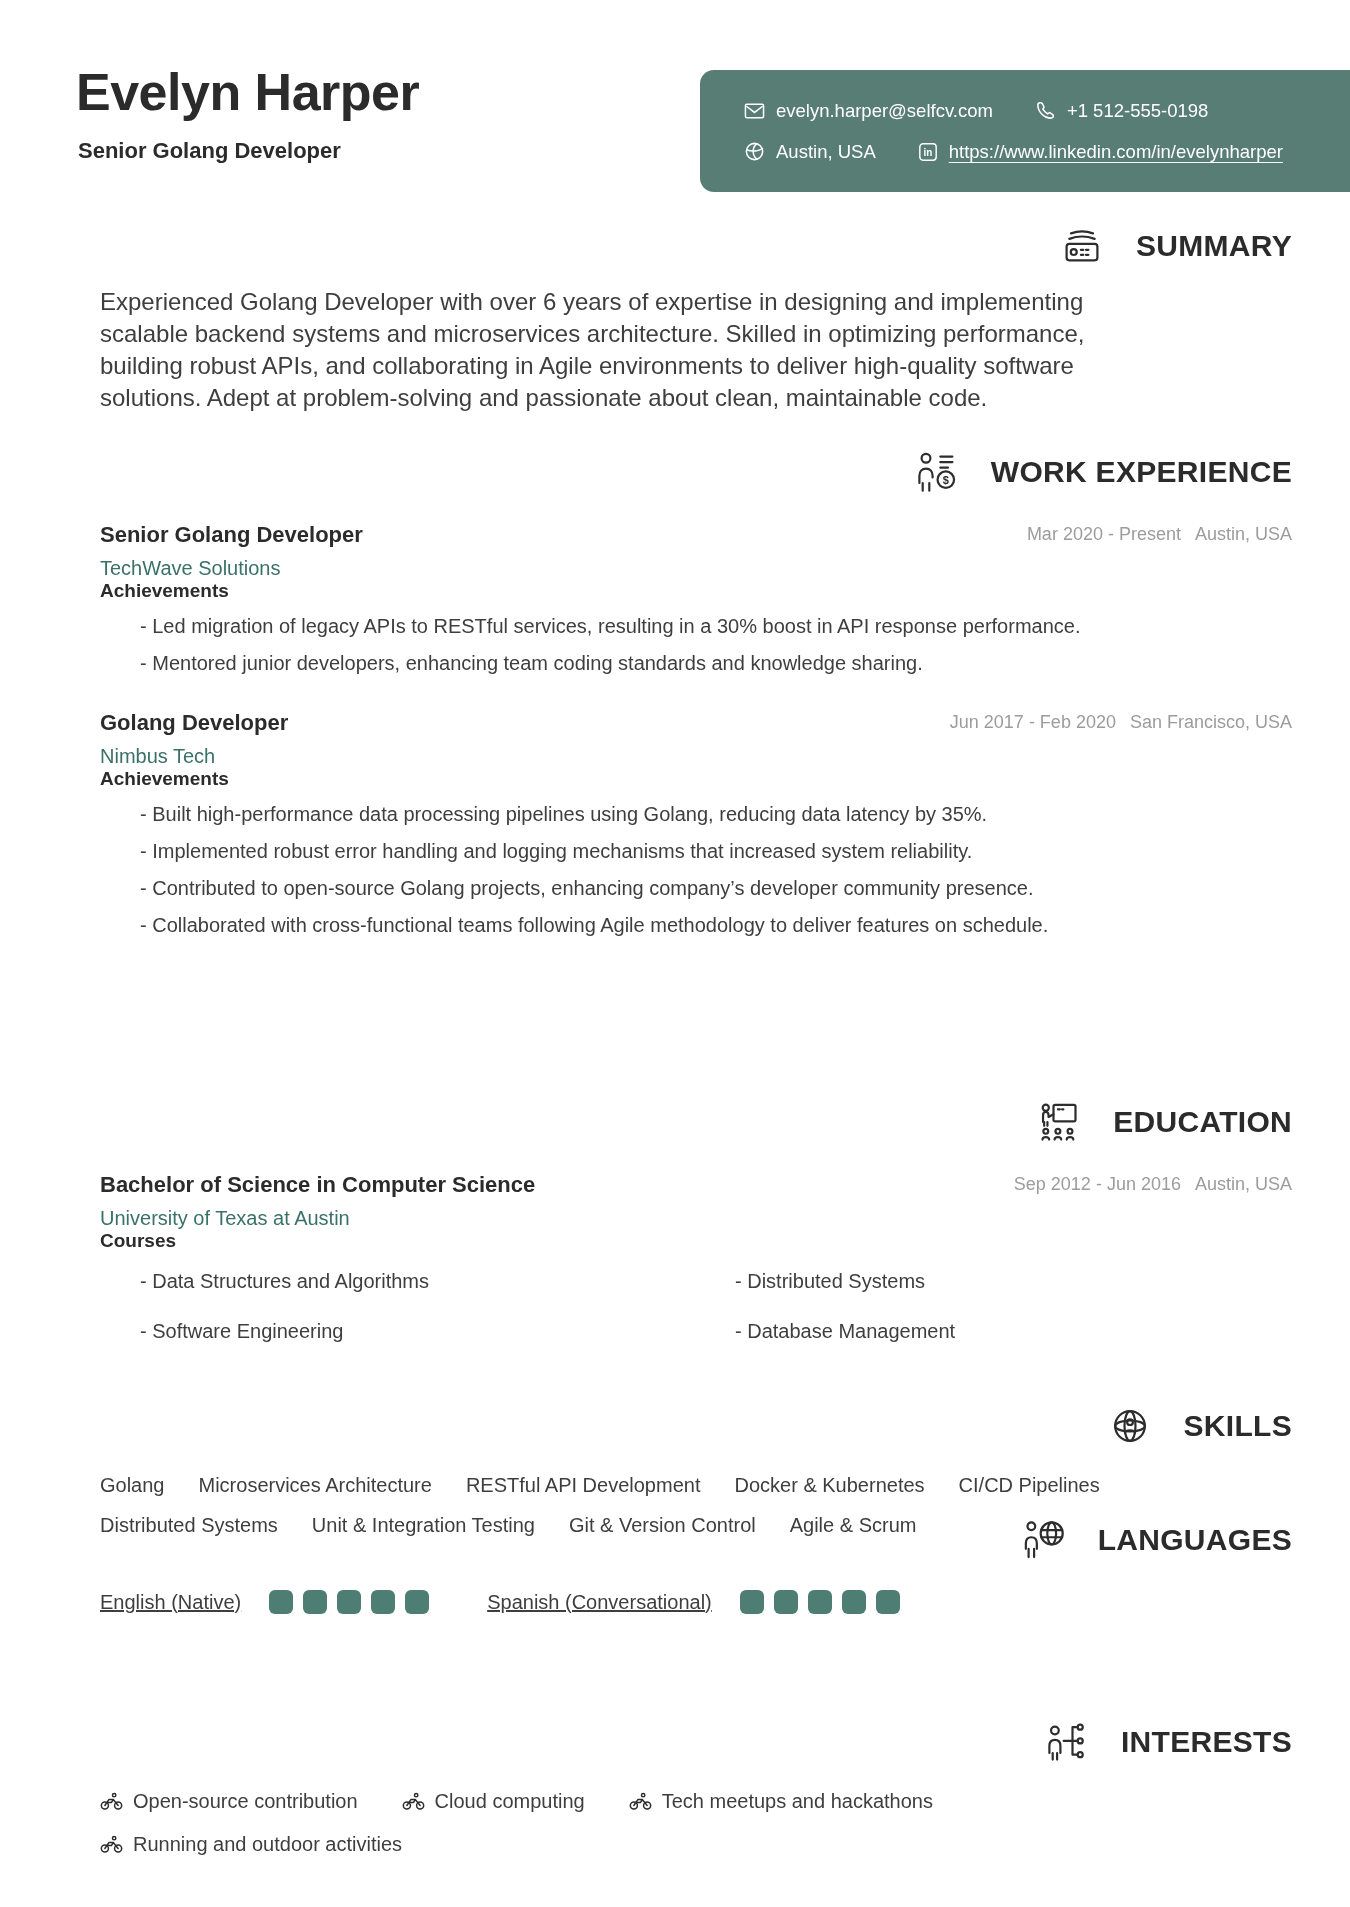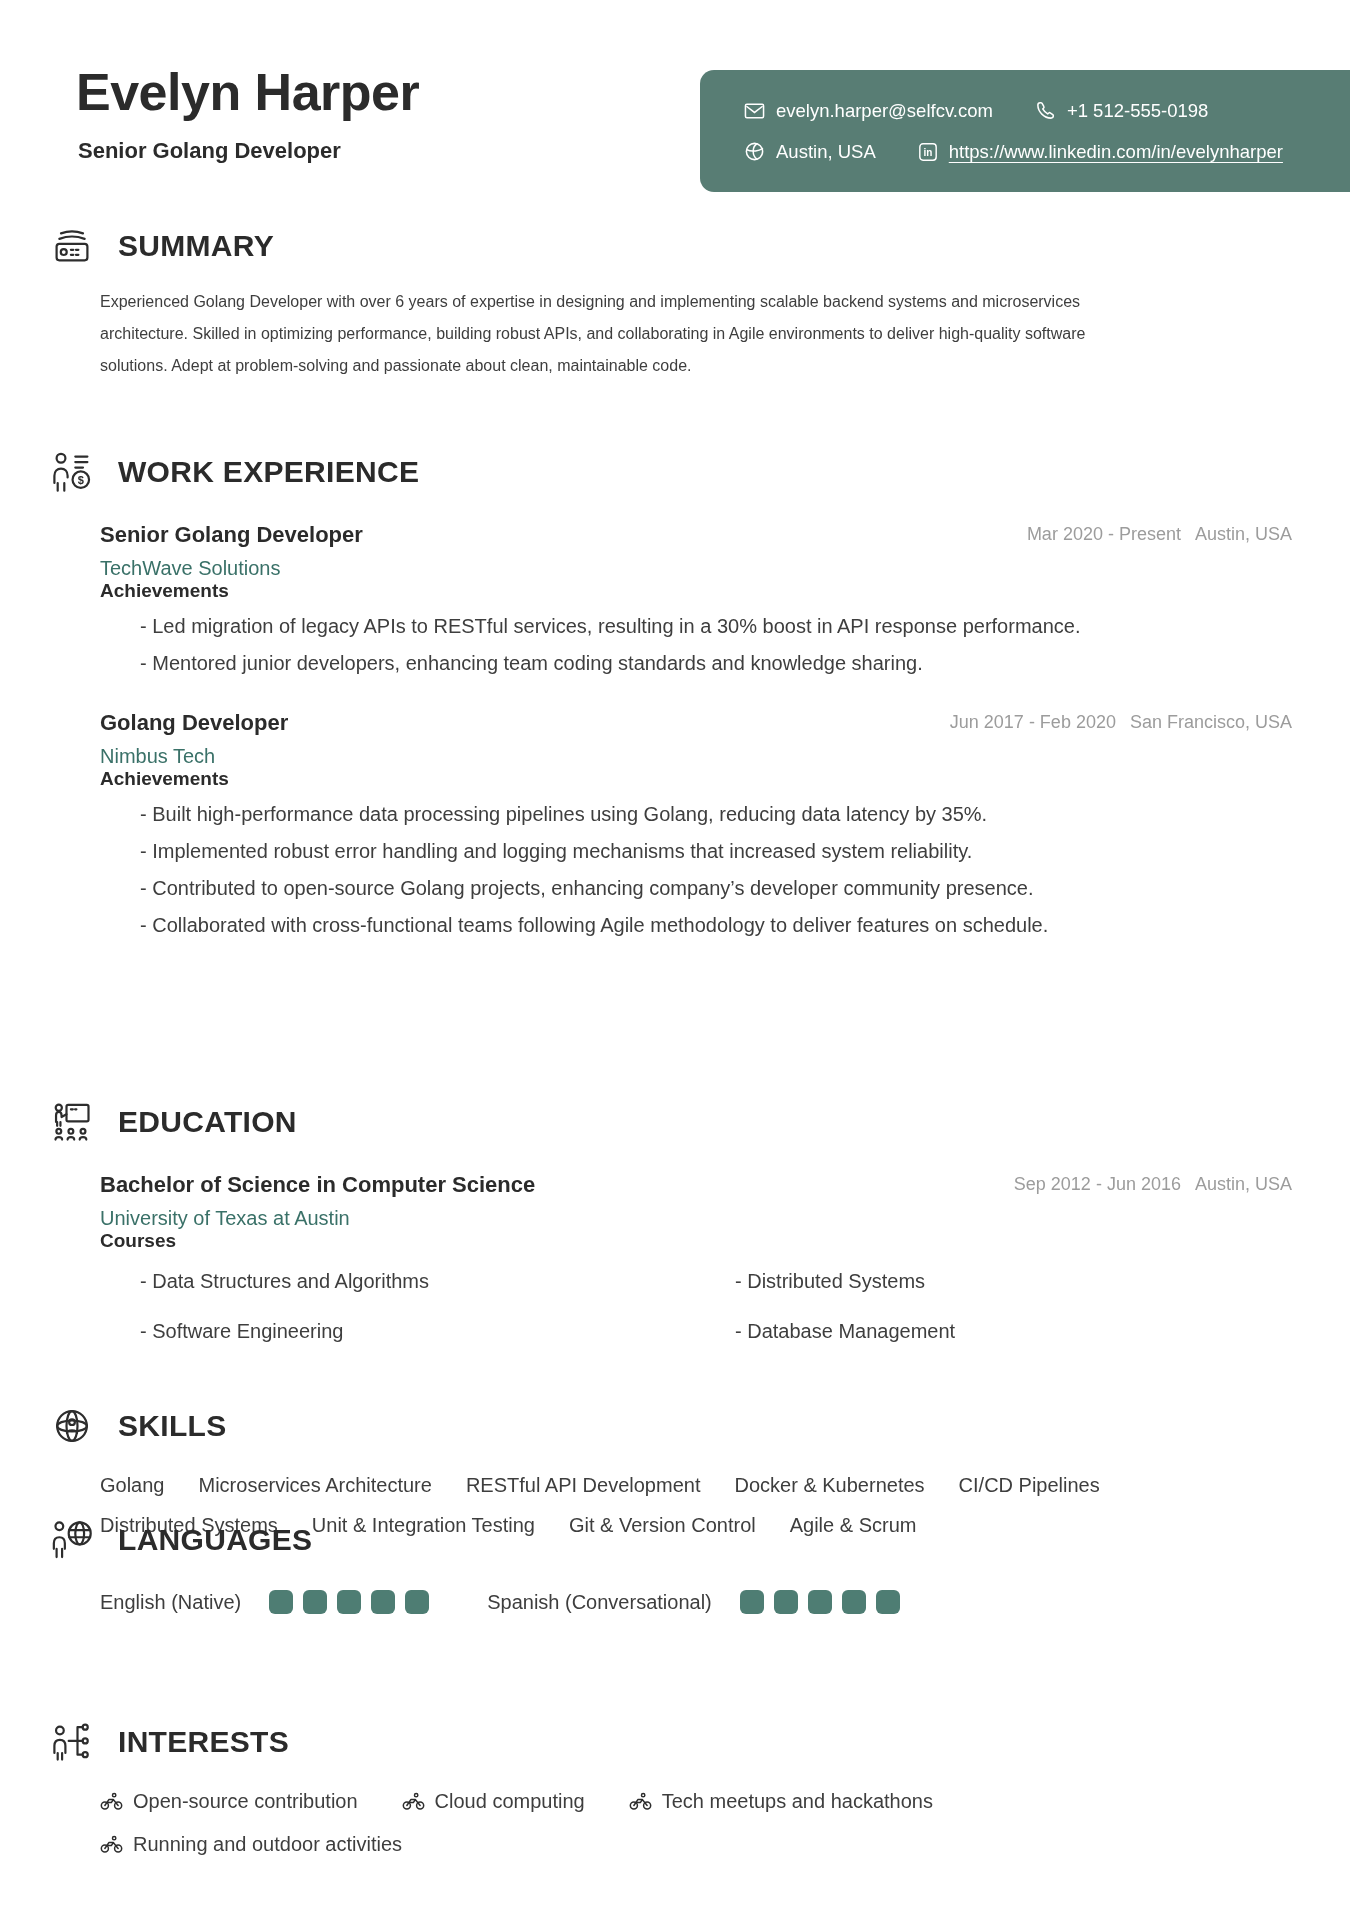--- a/index.html
+++ b/index.html
@@ -21,46 +21,46 @@
   a.contact-link { color:#fff; text-decoration:underline; text-underline-offset:4px; }
 
   .section { position:absolute; left:0; right:58px; }
   .sec-summary   { top:222px; }
   .sec-work      { top:448px; }
   .sec-education { top:1098px; }
   .sec-skills    { top:1402px; }
   .sec-languages { top:1516px; }
   .sec-interests { top:1718px; }
 
-  .section-head { display:flex; align-items:center; gap:22px; padding-left:48px; }
+  .section-head { display:flex; align-items:center; gap:30px; padding-left:48px;justify-content:flex-end; }
   .sec-icon { width:48px; height:48px; flex:0 0 48px; display:flex; align-items:center; justify-content:center; }
   .section-title { font-size:30px; font-weight:800; color:var(--dark); letter-spacing:0.3px; }
   .section-body { margin-left:100px; }
 
-  .summary-text { margin-top:16px; font-size:16px; line-height:32px; max-width:1025px; color:#3e3e3e; }
+  .summary-text { margin-top:16px; font-size:24px; line-height:32px; max-width:1025px; color:#3e3e3e; }
 
   .job { margin-top:26px; }
   .job + .job { margin-top:34px; }
   .row-split { display:flex; justify-content:space-between; align-items:flex-start; }
   .job-title { font-size:22px; font-weight:700; color:var(--dark); }
   .company { font-size:20px; color:var(--company); margin-top:9px; }
   .right-col { text-align:right; display:flex; flex-direction:row; gap:14px; padding-top:2px; }
   .muted { color:var(--muted); font-size:18px; }
   .sub-label { font-size:19px; font-weight:700; color:var(--dark); }
   .bullets { margin-top:4px; }
   .bullet { font-size:20px; color:#3e3e3e; margin-top:11px; padding-left:40px; line-height:26px; }
   .bullet::before { content:"- "; }
 
   .courses-grid { display:grid; grid-template-columns:595px 1fr; row-gap:24px; margin-top:16px; }
   .courses-grid .bullet { margin-top:0; }
 
   .skills-list { display:flex; flex-wrap:wrap; column-gap:34px; row-gap:17px; margin-top:24px; max-width:1045px; font-size:20px; }
   .skill-item { white-space:nowrap; }
 
-  .lang-row { display:flex; align-items:center; gap:58px; margin-top:26px; }
+  .lang-row { display:flex; align-items:center; gap:58px; margin-top:26px;text-decoration:underline; }
   .lang-item { display:flex; align-items:center; gap:28px; }
   .lang-label { font-size:20px; color:#3e3e3e; }
   .lang-squares { display:flex; gap:10px; }
   .square { width:24px; height:24px; border-radius:6px; background:#d7e2df; }
   .square.filled { background:var(--accent); }
 
   .interest-list { display:flex; flex-wrap:wrap; column-gap:44px; row-gap:20px; margin-top:24px; max-width:990px;text-align:right; }
   .interest-item { display:flex; align-items:center; gap:10px; font-size:20px; white-space:nowrap; }
   .interest-item svg { display:block; flex:0 0 auto; }
 </style>

